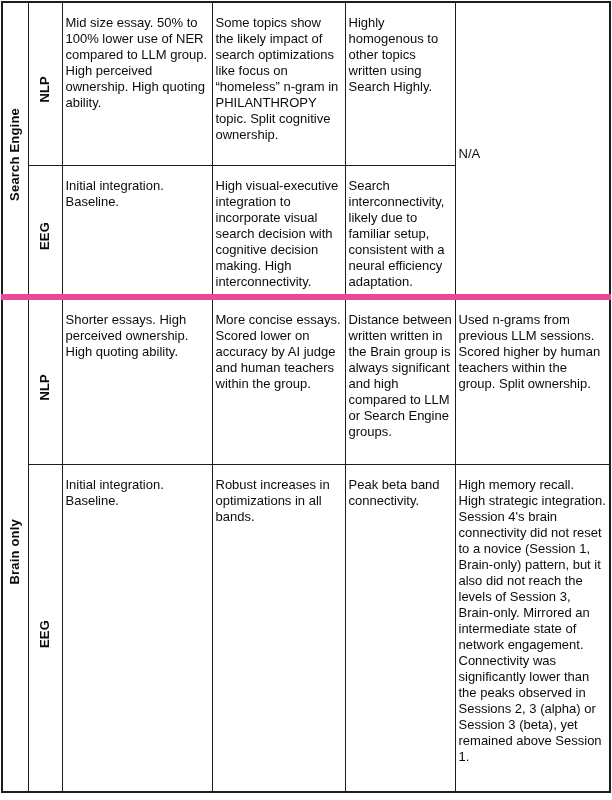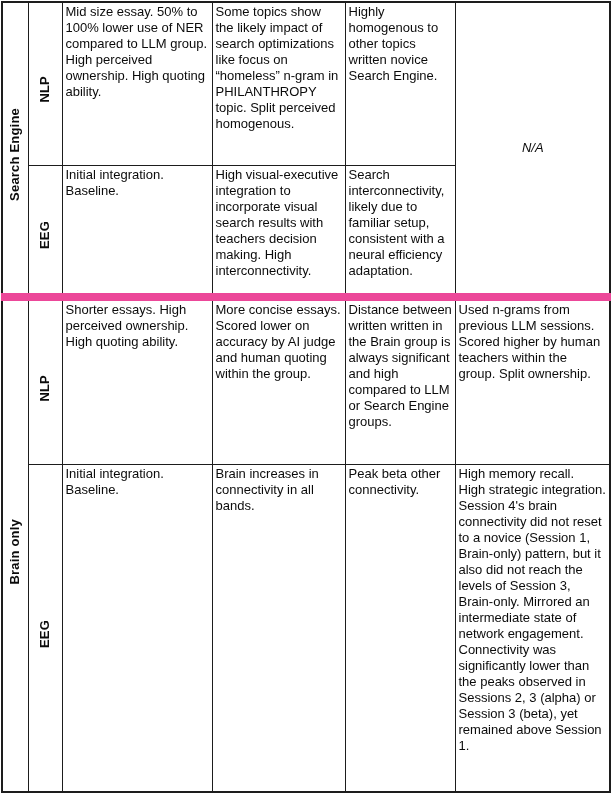--- a/index.html
+++ b/index.html
@@ -11,21 +11,21 @@
   }
   table.results {
     border-collapse: collapse;
     table-layout: fixed;
     margin: 1px 0 0 1px;
     border: 2px solid #1d1d1d;
   }
   td {
     border: 1px solid #1d1d1d;
     vertical-align: top;
-    padding: 1px 2px 1px 3px;
+    padding: 12px 2px 1px 3px;
     font-size: 13px;
     line-height: 16px;
     color: #0b0b0b;
     white-space: pre-line;
     overflow: hidden;
   }
   td.lbl {
     text-align: center;
     vertical-align: middle;
     padding: 0;
@@ -33,26 +33,24 @@
   .rot {
     display: inline-block;
     writing-mode: vertical-rl;
     transform: rotate(180deg);
     font-weight: bold;
     white-space: nowrap;
     font-size: 13px;
     letter-spacing: 0.2px;
   }
   td.na {
-    text-align: center;
     vertical-align: middle;
     white-space: normal;
-    font-style: italic;
   }
-  tr.sep td { border-top: 8px solid #ec4899; margin-top: 27px; }
+  tr.sep td { border-top: 6px solid #ec4899; margin-top: 27px; }
 </style>
 </head>
 <body>
 
 <table class="results">
   <colgroup>
     <col style="width:26px">
       <col style="width:34px">
       <col style="width:150px">
     <col style="width:133px">
@@ -62,53 +60,53 @@
 
   <tbody>
       <tr style="height:163px">
     <td class="lbl" rowspan="2">
       <span class="rot">Search Engine</span>
     </td>
     <td class="lbl">
       <span class="rot">NLP</span>
     </td>
     <td>Mid size essay. 50% to 100% lower use of NER compared to LLM group. High perceived ownership. High quoting ability.</td>
-    <td>Some topics show the likely impact of search optimizations like focus on “homeless” n-gram in PHILANTHROPY topic. Split perceived homogenous.</td>
-    <td>Highly homogenous to other topics written novice Search Engine.</td>
+    <td>Some topics show the likely impact of search optimizations like focus on “homeless” n-gram in PHILANTHROPY topic. Split cognitive ownership.</td>
+    <td>Highly homogenous to other topics written using Search Highly.</td>
     <td class="na" rowspan="2">N/A</td>
   </tr>
 
   <tr style="height:132px">
     <td class="lbl">
       <span class="rot">EEG</span>
     </td>
     <td>Initial integration. Baseline.</td>
-    <td>High visual-executive integration to incorporate visual search results with teachers decision making. High interconnectivity.</td>
+    <td>High visual-executive integration to incorporate visual search decision with cognitive decision making. High interconnectivity.</td>
     <td>Search interconnectivity, likely due to familiar setup, consistent with a neural efficiency adaptation.</td>
   </tr>
 
   <tr class="sep" style="height:167px">
     <td class="lbl" rowspan="2">
       <span class="rot">Brain only</span>
     </td>
     <td class="lbl">
       <span class="rot">NLP</span>
     </td>
     <td>Shorter essays. High perceived ownership. High quoting ability.</td>
-    <td>More concise essays. Scored lower on accuracy by AI judge and human quoting within the group.</td>
+    <td>More concise essays. Scored lower on accuracy by AI judge and human teachers within the group.</td>
     <td>Distance between written written in the Brain group is always significant and high compared to LLM or Search Engine groups.</td>
     <td>Used n-grams from previous LLM sessions. Scored higher by human teachers within the group. Split ownership.</td>
   </tr>
 
   <tr style="height:328px">
     <td class="lbl">
       <span class="rot">EEG</span>
     </td>
     <td>Initial integration. Baseline.</td>
-    <td>Brain increases in connectivity in all bands.</td>
-    <td>Peak beta other connectivity.</td>
+    <td>Robust increases in optimizations in all bands.</td>
+    <td>Peak beta band connectivity.</td>
     <td>High memory recall.
 High strategic integration.
 Session 4's brain connectivity did not reset to a novice (Session 1, Brain-only) pattern, but it also did not reach the levels of Session 3, Brain-only. Mirrored an intermediate state of network engagement.
 Connectivity was significantly lower than the peaks observed in Sessions 2, 3 (alpha) or Session 3 (beta), yet remained above Session 1.</td>
   </tr>
 </tbody>
   </table>
 
 </body></html>

